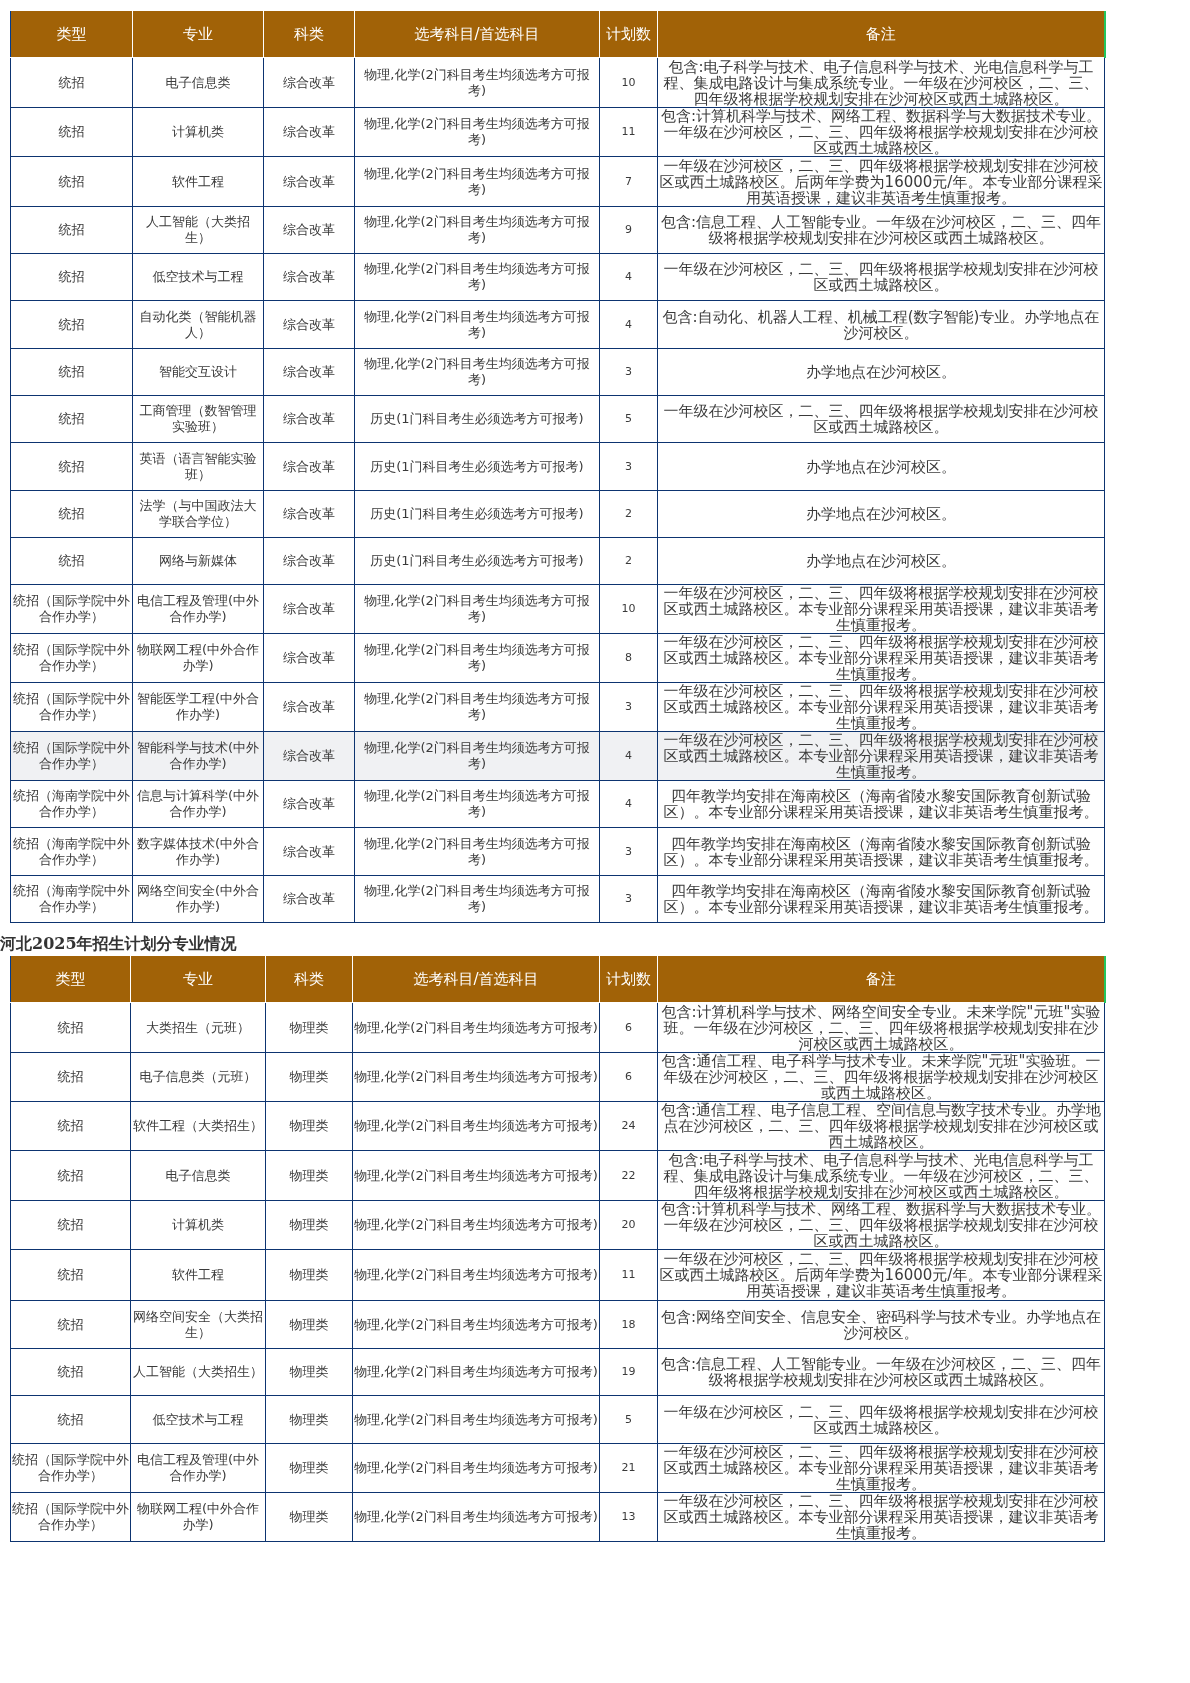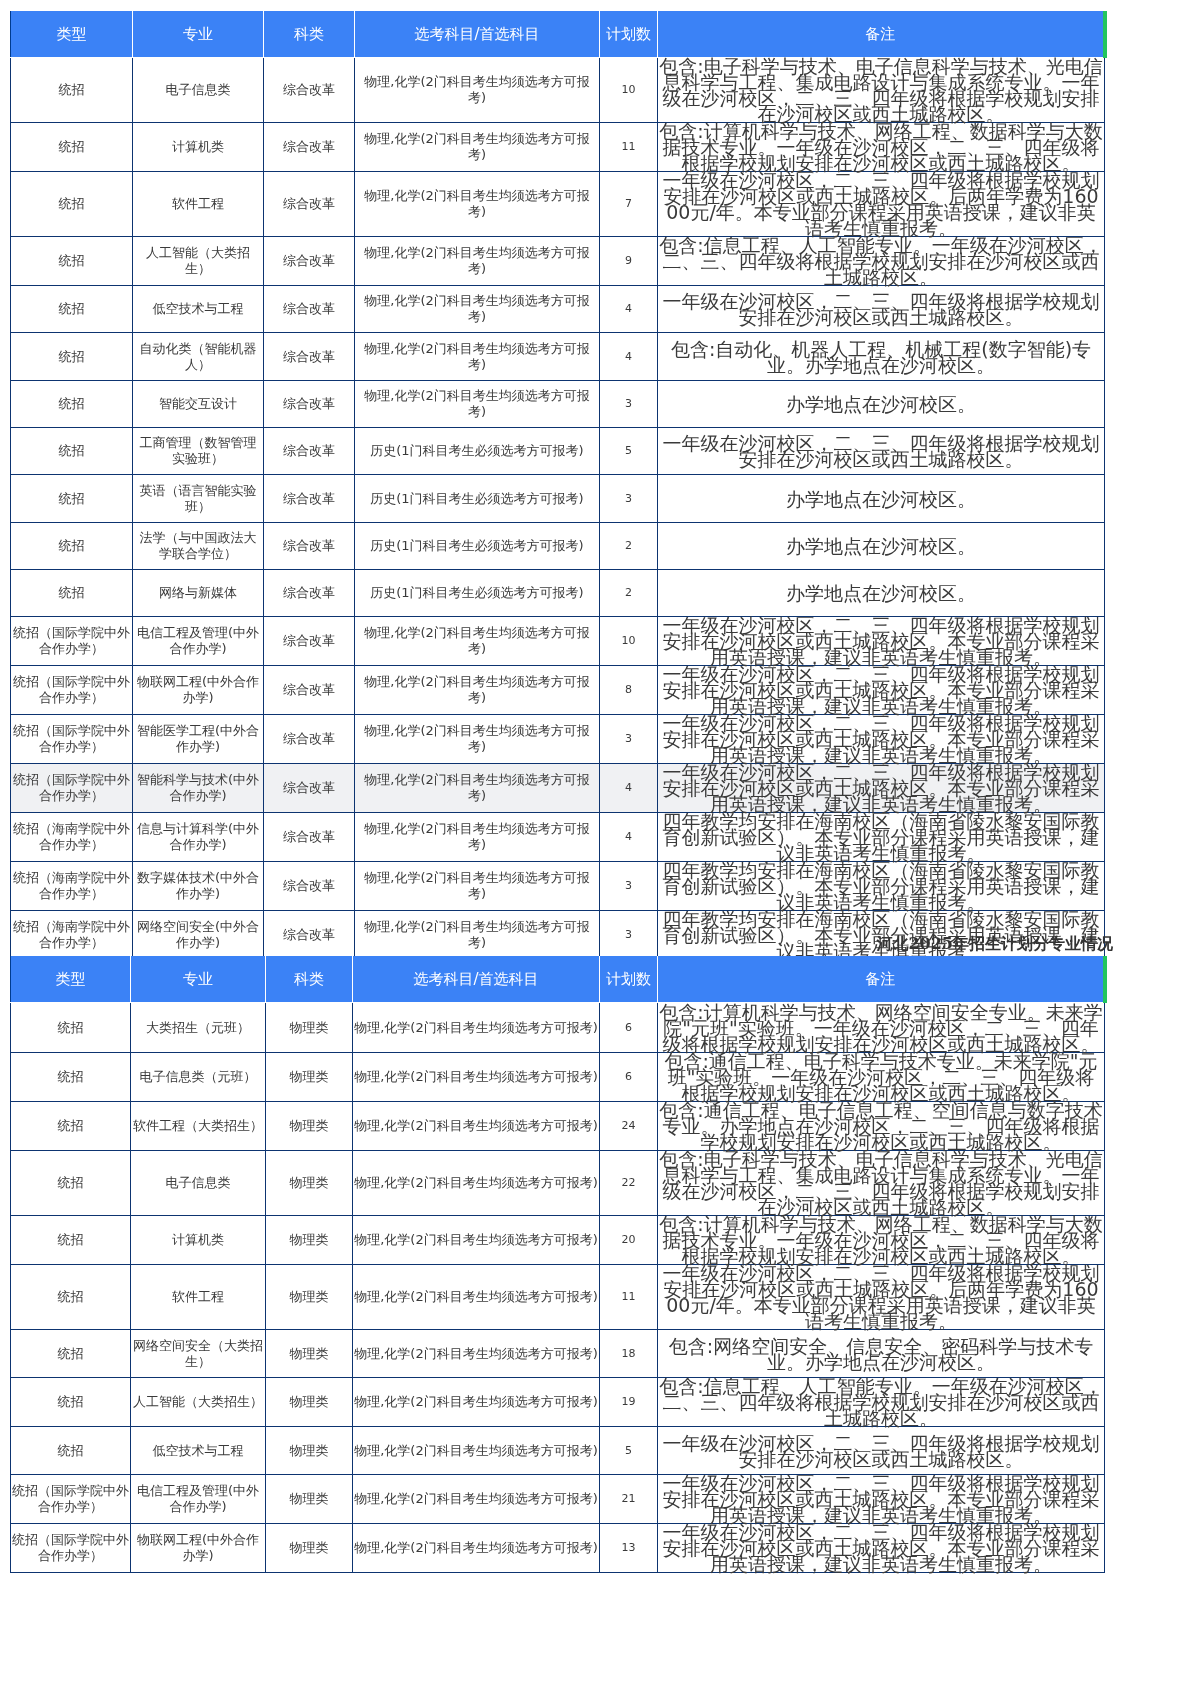--- a/index.html
+++ b/index.html
@@ -1,26 +1,26 @@
 <!DOCTYPE html>
 <html><head>
 <meta charset="utf-8">
 <style>
   html, body { margin:0; padding:0; background:#ffffff; }
   body { width:1190px; height:1683px; position:relative; font-family:"DejaVu Sans","Liberation Sans",sans-serif; color:#333333; overflow:hidden; }
   table.plan { position:absolute; left:10px; border-collapse:collapse; table-layout:fixed; width:1094px; font-size:13px; }
-  table.plan th { background:#3b82f6; color:#ffffff; font-weight:normal; font-size:15px; border:1px solid #ffffff; border-top:none; height:46px; padding:0; text-align:center; }
+  table.plan th { background:#a16207; color:#ffffff; font-weight:normal; font-size:15px; border:1px solid #ffffff; border-top:none; height:46px; padding:0; text-align:center; }
   table.plan th:first-child { border-left:1px solid #003b8e; }
-  table.plan th:last-child { border-right:4px solid #22c55e; }
+  table.plan th:last-child { border-right:2px solid #22c55e; }
   table.plan td { border:1px solid #0d3470; text-align:center; vertical-align:middle; padding:0 1px; line-height:16px; color:#3a3a3a; word-break:break-all; }
   table.plan tr.hl td { background:#f0f1f3; }
   #t1 { top:11px; }
   #t2 { top:956px; }
-  .section-title { position:absolute; top:934px; left:0; width:1113px; text-align:right; font-family:"DejaVu Serif","Liberation Serif",serif; font-weight:bold; font-size:16px; color:#333333; }
-  td.note { font-size:19px;margin-top:28px; }
+  .section-title { position:absolute; top:934px; left:0; width:1113px; text-align:left; font-family:"DejaVu Serif","Liberation Serif",serif; font-weight:bold; font-size:16px; color:#333333; }
+  td.note { font-size:15px;margin-top:28px; }
   td.num { font-size:11px; }
 </style>
 </head>
 <body>
 
 <table class="plan" id="t1">
   <colgroup>
     <col style="width:122px">
       <col style="width:131px">
       <col style="width:91px">

